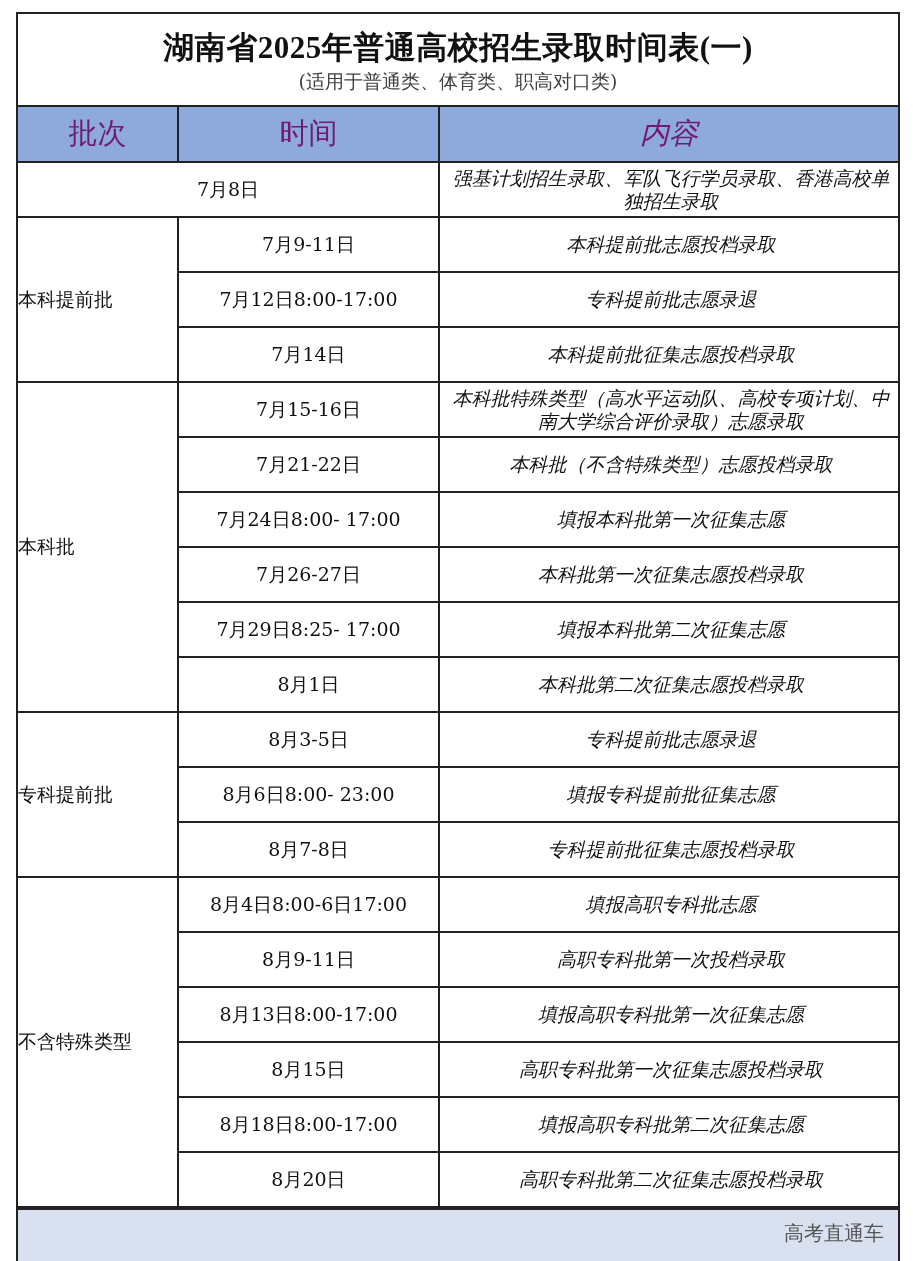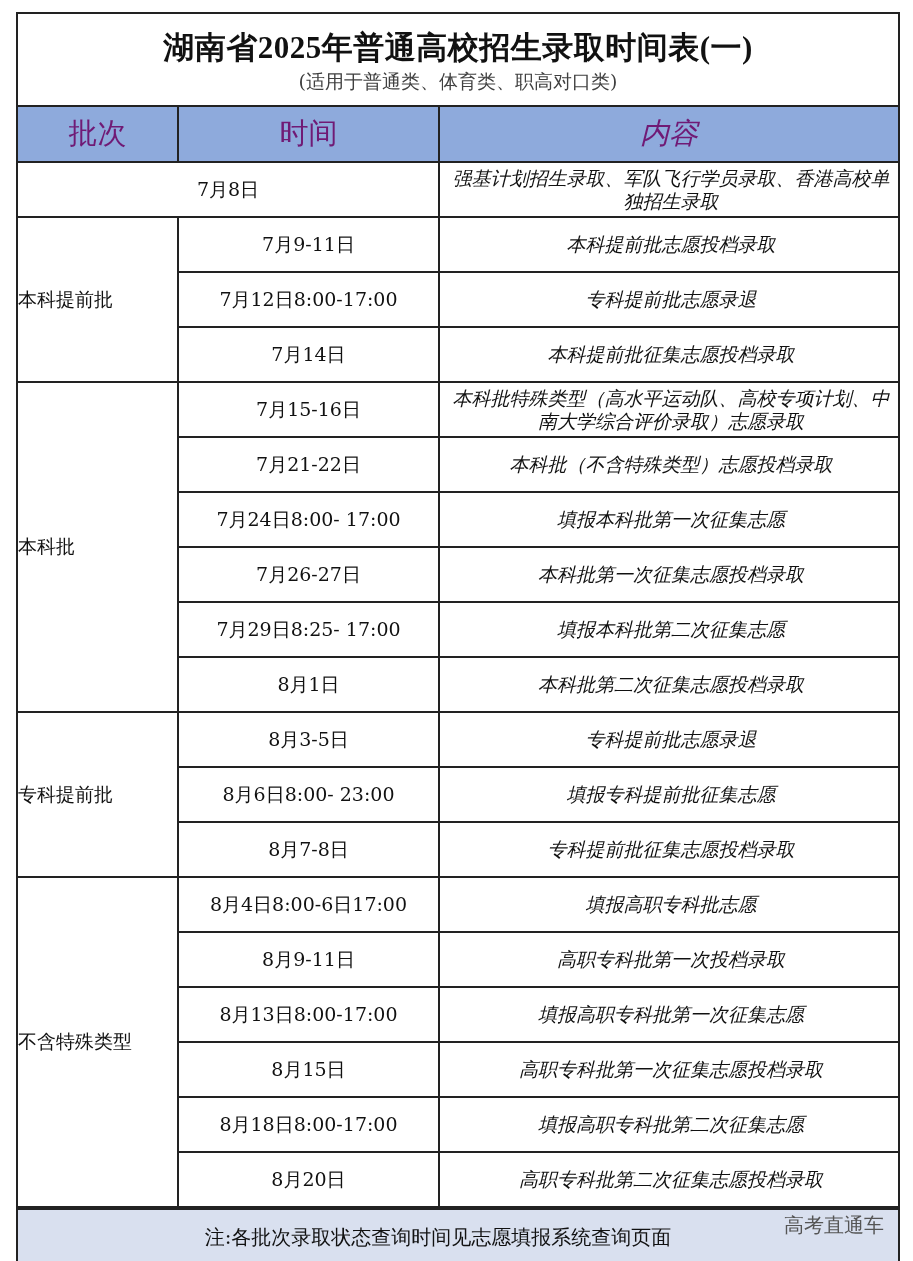--- a/index.html
+++ b/index.html
@@ -12,21 +12,21 @@
   td,th{border:2px solid #222;padding:0;box-sizing:border-box;}
   th{background:#8eaadc;color:#701a75;font-weight:normal;font-size:29px;height:55px;font-family:"DejaVu Sans","Liberation Sans",sans-serif;}
   tr:first-child th{border-top:none;}
   th:first-child,td.first{border-left:none;}
   th:last-child,td.last{border-right:none;font-style:italic;}
   td{height:55px;font-size:19px;vertical-align:middle;}
   td.batch{text-align:left;}
   td.time{text-align:center;border-radius:21px;}
   td.content{text-align:center;padding-left:4px;line-height:23px;}
   .footer{height:55px;background:#d9e0ef;border-top:2px solid #222;position:relative;text-align:center;font-size:20px;line-height:55px;}
-  .watermark{position:absolute;right:14px;top:0;line-height:30px;font-size:20px;color:#555;font-family:"DejaVu Sans","Liberation Sans",sans-serif;}
+  .watermark{position:absolute;right:14px;top:8px;line-height:30px;font-size:20px;color:#555;font-family:"DejaVu Sans","Liberation Sans",sans-serif;}
   .note{padding-right:40px;}
 </style>
 </head>
 <body>
 
 <div class="sheet">
   <div class="title-box">
     <div class="title">湖南省2025年普通高校招生录取时间表(一)</div>
     <div class="subtitle">(适用于普通类、体育类、职高对口类)</div>
   </div>
@@ -120,16 +120,15 @@
           <td class="time">8月18日8:00-17:00</td>
           <td class="content last">填报高职专科批第二次征集志愿</td>
         </tr>
         <tr>
           <td class="time">8月20日</td>
           <td class="content last">高职专科批第二次征集志愿投档录取</td>
         </tr>
       </tbody>
   </table>
   <div class="footer">
-    <span class="note">注:各批次录取状态查询时间见志愿填报系统查询页面</span>
     <span class="watermark">高考直通车</span>
   </div>
 </div>
 
 </body></html>

